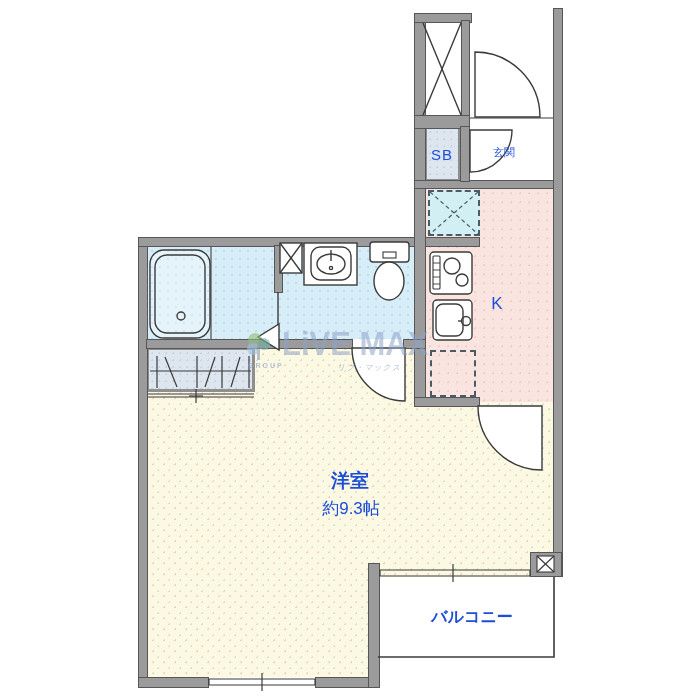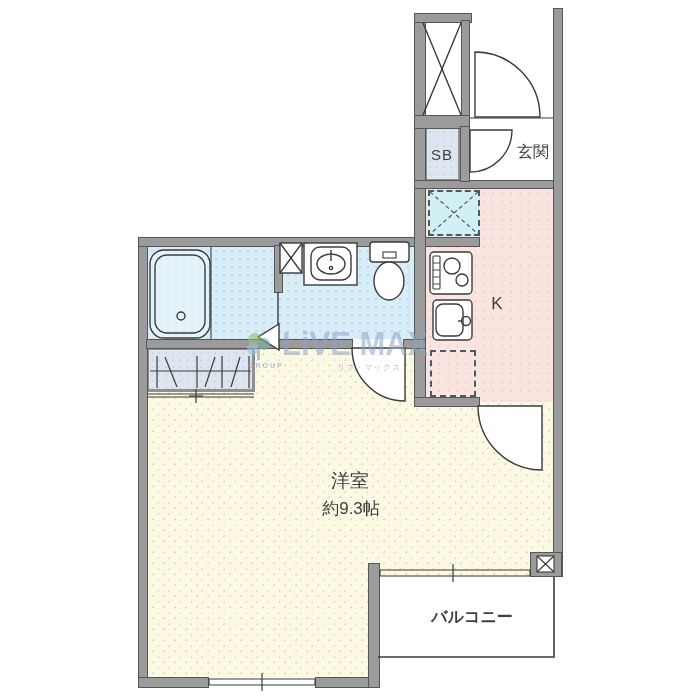--- a/index.html
+++ b/index.html
@@ -18,29 +18,29 @@
     background-image:radial-gradient(rgba(220,140,140,.30) 1px,transparent 1px);
     background-size:9px 9px;}
   .room-white{background:#ffffff;}
   .storage{background-color:#dde5ef;
     background-image:radial-gradient(rgba(130,150,190,.25) 1px,transparent 1px);
     background-size:7px 7px;border:3px solid #8f8f8f;}
   .wall{background:#9b9b9b;border:1px solid #565656;}
   .dashedbox{border:2px dashed #4a5a66;}
   .washerbox{background-color:#d2eff3;}
   svg.overlay{position:absolute;left:0;top:0;z-index:30;}
-  .lbl{position:absolute;transform:translate(-50%,-50%);color:#404040;white-space:nowrap;z-index:40;}
+  .lbl{position:absolute;transform:translate(-50%,-50%);color:#1d4ed8;white-space:nowrap;z-index:40;}
   
   #watermark{position:absolute;left:242px;top:326px;width:230px;height:46px;z-index:50;pointer-events:none;}
   #wm-brand{position:absolute;left:40px;top:0;font-size:31px;font-weight:bold;
             color:rgba(140,162,200,.55);letter-spacing:0px;transform:scaleY(1.05);}
   #wm-group{position:absolute;left:6px;top:36px;font-size:7px;font-weight:bold;
             letter-spacing:2px;color:rgba(140,162,200,.65);}
   #wm-company{position:absolute;left:95px;top:36px;font-size:8px;
-            color:rgba(140,162,200,.65);letter-spacing:1px;}
+            color:rgba(140,162,200,.65);letter-spacing:1px;font-style:italic;}
 </style>
 </head>
 <body>
 
 <div id="stage">
 
   <div class="abs room-main" style="left:148px;top:349px;width:407px;height:328px;"></div>
   <div class="abs room-bath" style="left:148px;top:247px;width:266px;height:92px;"></div>
   <div class="abs room-kitchen" style="left:426px;top:189px;width:129px;height:213px;"></div>
   <div class="abs room-white" style="left:378px;top:577px;width:184px;height:111px;"></div>
@@ -184,23 +184,23 @@
     </g>
 
     <g stroke-width="1.1">
       <rect x="537" y="556" width="17" height="16" fill="#ffffff"></rect>
       <line x1="537" y1="556" x2="554" y2="572"></line>
       <line x1="554" y1="556" x2="537" y2="572"></line>
     </g>
   </svg>
 
   <div class="lbl" style="left:442px;top:154px;font-size:15px;letter-spacing:1px;">SB</div>
-  <div class="lbl" style="left:533px;top:152px;font-size:16px;">玄関</div>
+  <div class="lbl" style="left:504px;top:152px;font-size:11px;">玄関</div>
   <div class="lbl" style="left:497px;top:304px;font-size:17px;">K</div>
-  <div class="lbl" style="left:350px;top:481px;font-size:19px;">洋室</div>
+  <div class="lbl" style="left:350px;top:481px;font-size:19px;font-weight:bold;">洋室</div>
   <div class="lbl" style="left:351px;top:508px;font-size:17px;">約9.3帖</div>
   <div class="lbl" style="left:472px;top:617px;font-size:16px;font-weight:bold;">バルコニー</div>
 
   <div id="watermark">
     <svg width="30" height="32" style="position:absolute;left:2px;top:4px;opacity:.6;">
       <circle cx="11" cy="10" r="7" fill="#8fbf7a"></circle>
       <circle cx="20" cy="14" r="6" fill="#6fae9f"></circle>
       <circle cx="9" cy="19" r="6" fill="#9fc4e0"></circle>
       <rect x="13" y="16" width="3" height="14" fill="#8aa0b8"></rect>
     </svg>

